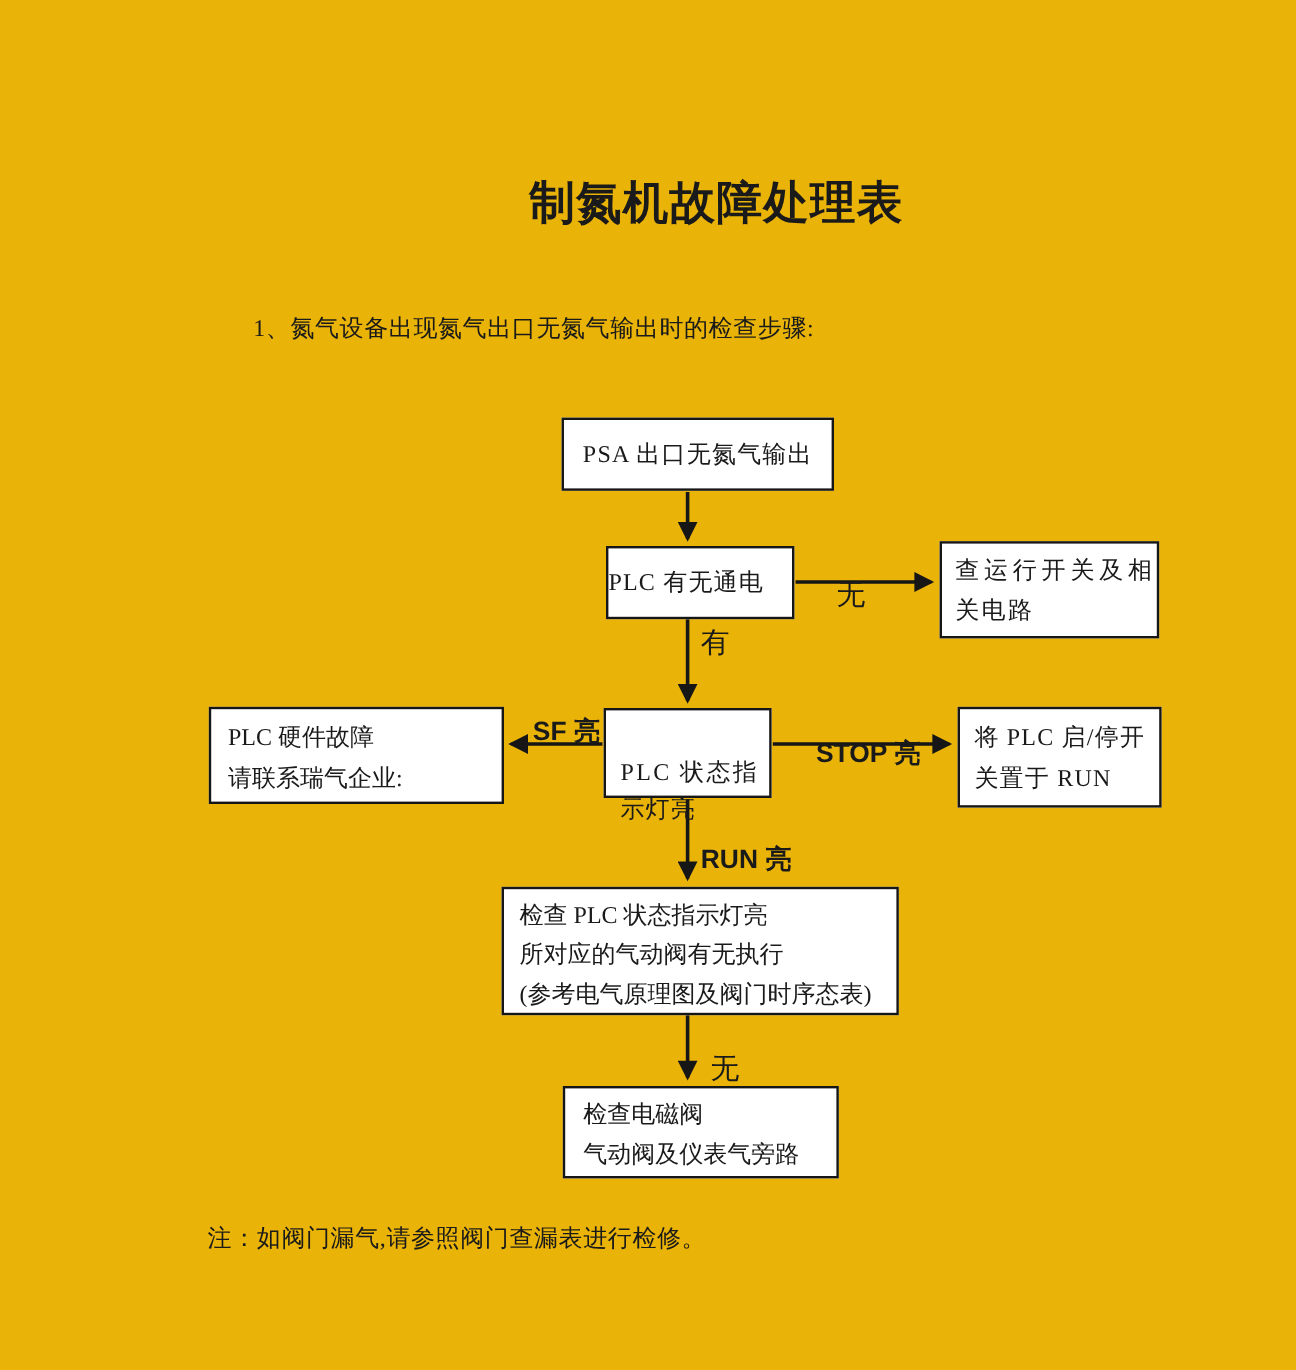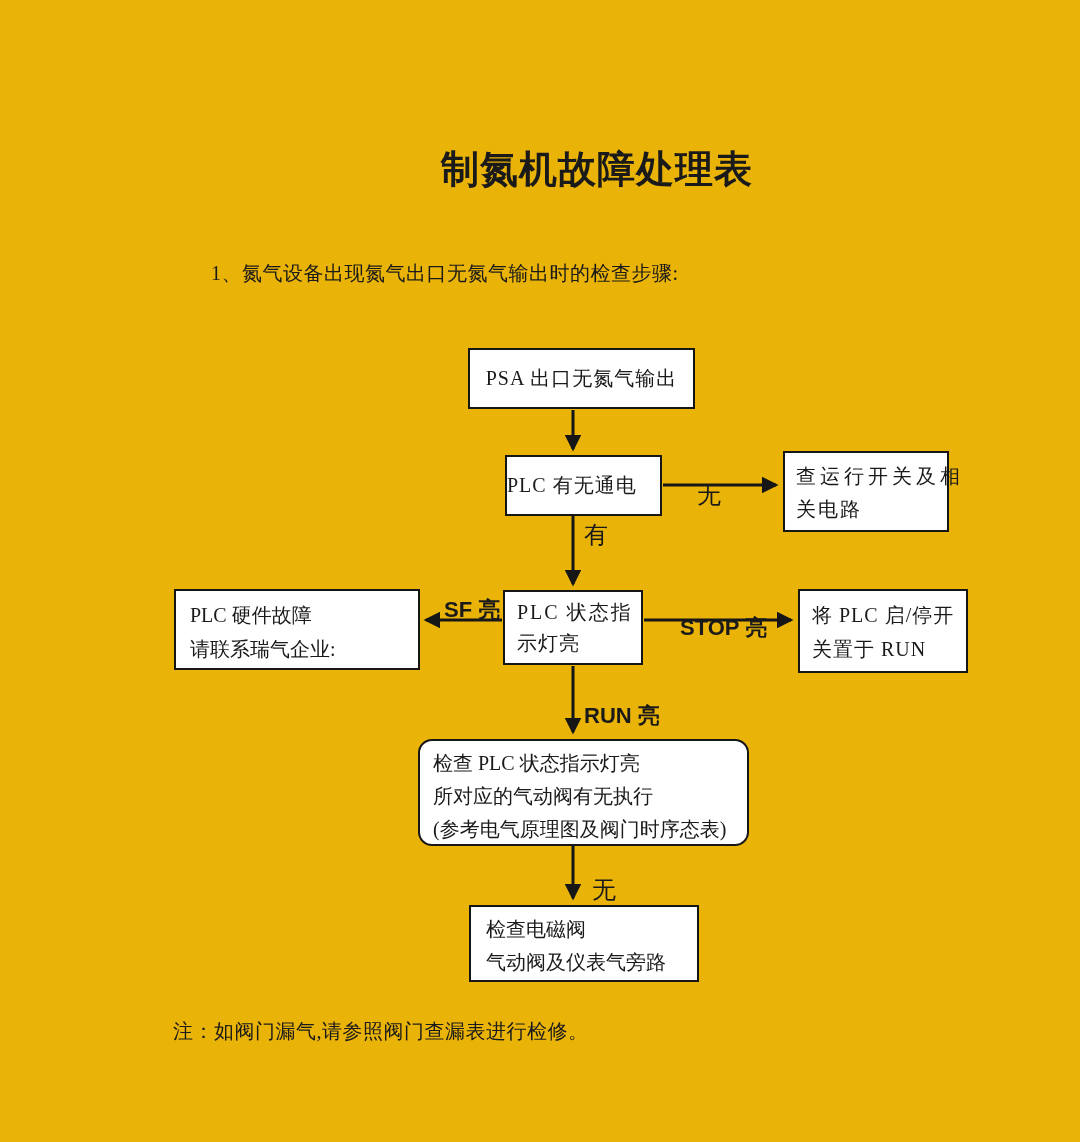--- a/index.html
+++ b/index.html
@@ -18,30 +18,30 @@
   }
   .arrows{position:absolute;left:0;top:0;pointer-events:none;}
   .arrows line{stroke:#161616;stroke-width:3;}
   .node{
     position:absolute;border:2px solid #161616;background:#ffffff;box-sizing:border-box;
     font-size:20px;
   }
   .node .ln{white-space:pre;}
   .n1{left:468px;top:348px;width:227px;height:61px;display:flex;align-items:center;justify-content:center;letter-spacing:1px;}
   .n2{left:505px;top:455px;width:157px;height:61px;display:flex;align-items:center;letter-spacing:1px;}
-  .n3{left:783px;top:451px;width:166px;height:81px;padding:7px 0 0 11px;line-height:33px;}
+  .n3{left:783px;top:451px;width:183px;height:81px;padding:7px 0 0 11px;line-height:33px;}
   .n3 .l0{letter-spacing:4px;}
   .n3 .l1{letter-spacing:2px;}
   .n4{left:503px;top:590px;width:140px;height:75px;padding:5px 0 0 12px;line-height:31px;}
-  .n4 .l0{letter-spacing:2px;}
+  .n4 .l0{letter-spacing:2px;margin-top:32px;}
   .n4 .l1{letter-spacing:1px;}
   .n5{left:174px;top:589px;width:246px;height:81px;padding:7px 0 0 14px;line-height:34px;}
   .n6{left:798px;top:589px;width:170px;height:84px;padding:7px 0 0 12px;line-height:34px;}
   .n6 .ln{letter-spacing:1px;}
-  .n7{left:418px;top:739px;width:331px;height:107px;padding:6px 0 0 13px;line-height:33px;border-radius:14px;}
+  .n7{left:418px;top:739px;width:331px;height:107px;padding:6px 0 0 13px;line-height:33px;}
   .n8{left:469px;top:905px;width:230px;height:77px;padding:6px 0 0 15px;line-height:33px;}
   .elabel{position:absolute;font-size:24px;}
   .elabel.sans{font-family:"Liberation Sans","DejaVu Sans",sans-serif;font-weight:700;font-size:22px;}
   .lbl-wu1{left:697px;top:479px;}
   .lbl-you{left:584px;top:519px;}
   .lbl-sf{left:444px;top:595px;}
   .lbl-stop{left:680px;top:613px;}
   .lbl-run{left:584px;top:701px;font-size:23px;}
   .lbl-wu2{left:592px;top:874px;}
 </style>

